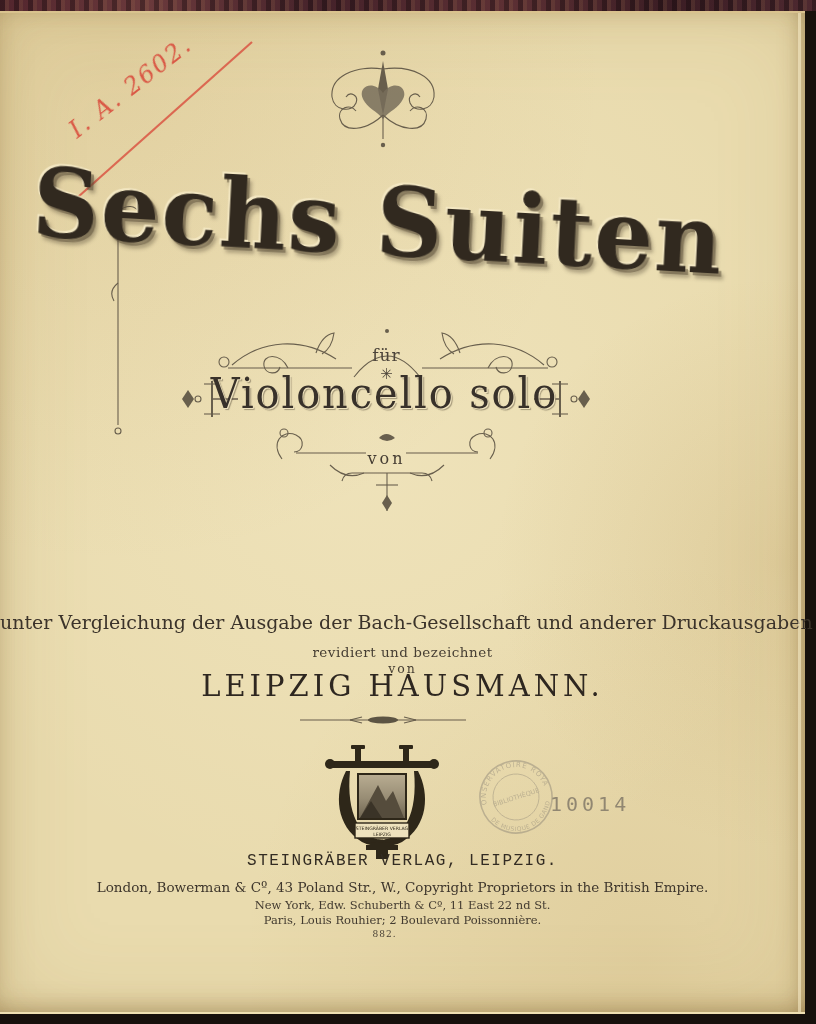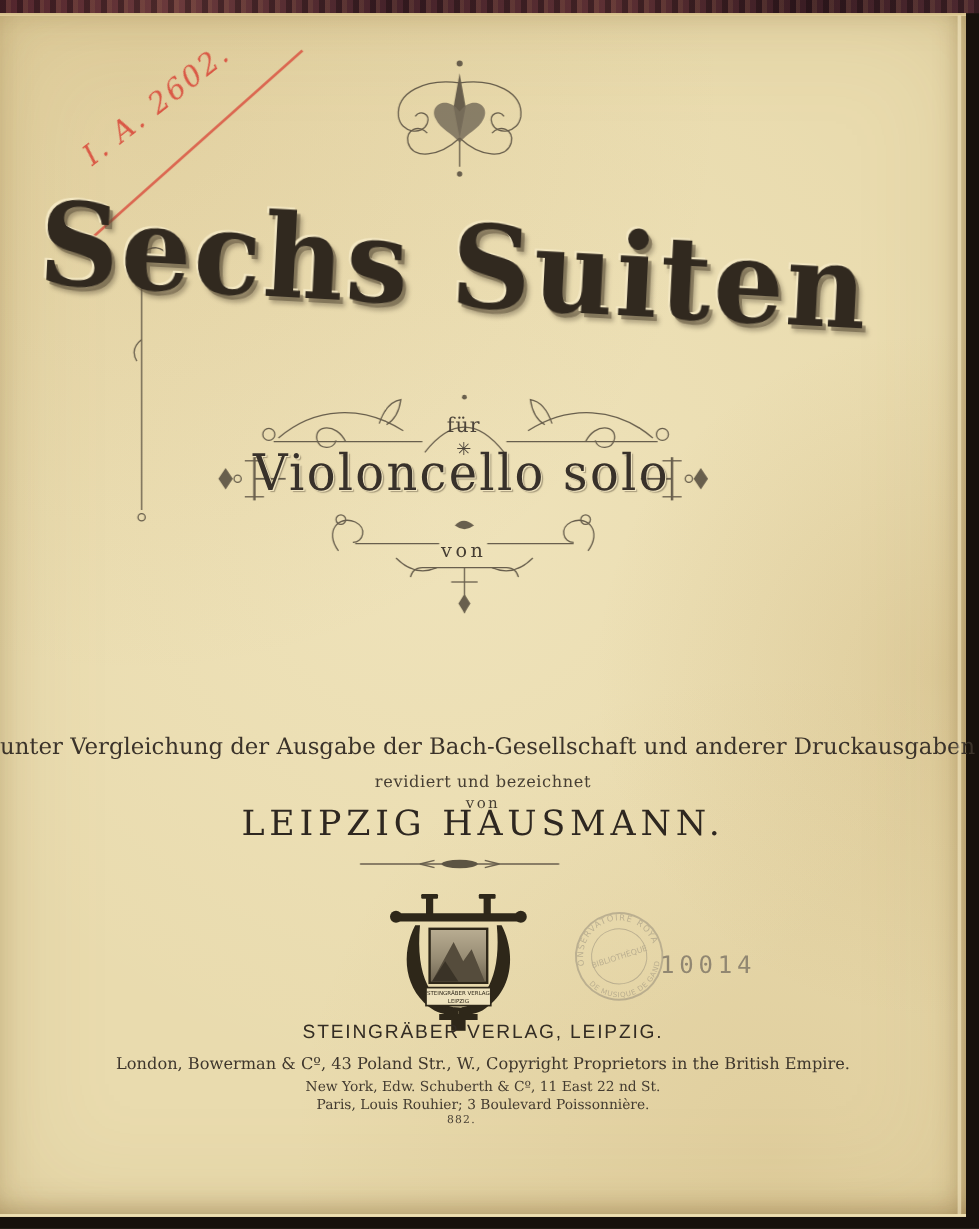--- a/index.html
+++ b/index.html
@@ -38,21 +38,21 @@
     transform:translateX(-18px) scaleX(.95);
     text-shadow:1px 1px 0 #f0e4bf,2px 2px 1px rgba(80,68,50,.45);}
   .von1{top:436px;font-size:16px;letter-spacing:3px;color:#453d33;transform:translateX(-16px);}
   .composer{top:446px;font-size:63px;font-weight:bold;color:#2d261d;letter-spacing:3px;
     text-shadow:-1px -1px 0 #f3e7c2,2px 2px 0 rgba(95,82,60,.5),4px 4px 3px rgba(70,58,40,.35);}
   .note1{top:575px;font-size:20px;color:#3b332a;}
   .note2{top:598px;font-size:19px;color:#3b332a;}
   .rev{top:631px;font-size:13.5px;color:#463e33;letter-spacing:.5px;}
   .von2{top:648px;font-size:12.5px;letter-spacing:2px;color:#463e33;}
   .editor{top:656px;font-size:29px;letter-spacing:4px;color:#2e2720;}
-  .publisher{top:839px;font-family:Liberation Sans, sans-serif;font-size:16px;
+  .publisher{top:839px;font-family:Liberation Mono, monospace;font-size:16px;
     letter-spacing:1.5px;color:#332c23;}
   .imprint1{top:866px;font-size:13.5px;color:#3e362c;}
   .imprint2{top:885px;font-size:11.5px;color:#433b30;}
   .imprint3{top:900px;font-size:11.5px;color:#433b30;}
   .plate{top:916px;font-size:9px;letter-spacing:1px;color:#4a4236;transform:translateX(-18px);}
   .stampnum{position:absolute;left:550px;top:779px;
     font-family:"DejaVu Sans Mono",monospace;font-size:20px;letter-spacing:4px;
     color:#837a69;opacity:.85;text-align:right;}
   .lyre{position:absolute;left:322px;top:731px;}
   .stamp{position:absolute;left:454px;top:722px;}
@@ -213,17 +213,17 @@
         </text>
         <text x="62" y="64.5" text-anchor="middle" font-size="6.5" font-family="DejaVu Sans, sans-serif">BIBLIOTHÈQUE</text>
       </g>
     </svg>
 
     <div class="stampnum">10014</div>
 
     <div class="t publisher">STEINGRÄBER VERLAG, LEIPZIG.</div>
     <div class="t imprint1">London, Bowerman &amp; Cº, 43 Poland Str., W., Copyright Proprietors in the British Empire.</div>
     <div class="t imprint2">New York, Edw. Schuberth &amp; Cº, 11 East 22 nd St.</div>
-    <div class="t imprint3">Paris, Louis Rouhier; 3 Boulevard Poissonnière.</div>
+    <div class="t imprint3">Paris, Louis Rouhier; 2 Boulevard Poissonnière.</div>
     <div class="t plate">882.</div>
 
   </div>
 </div>
 
 </body></html>

